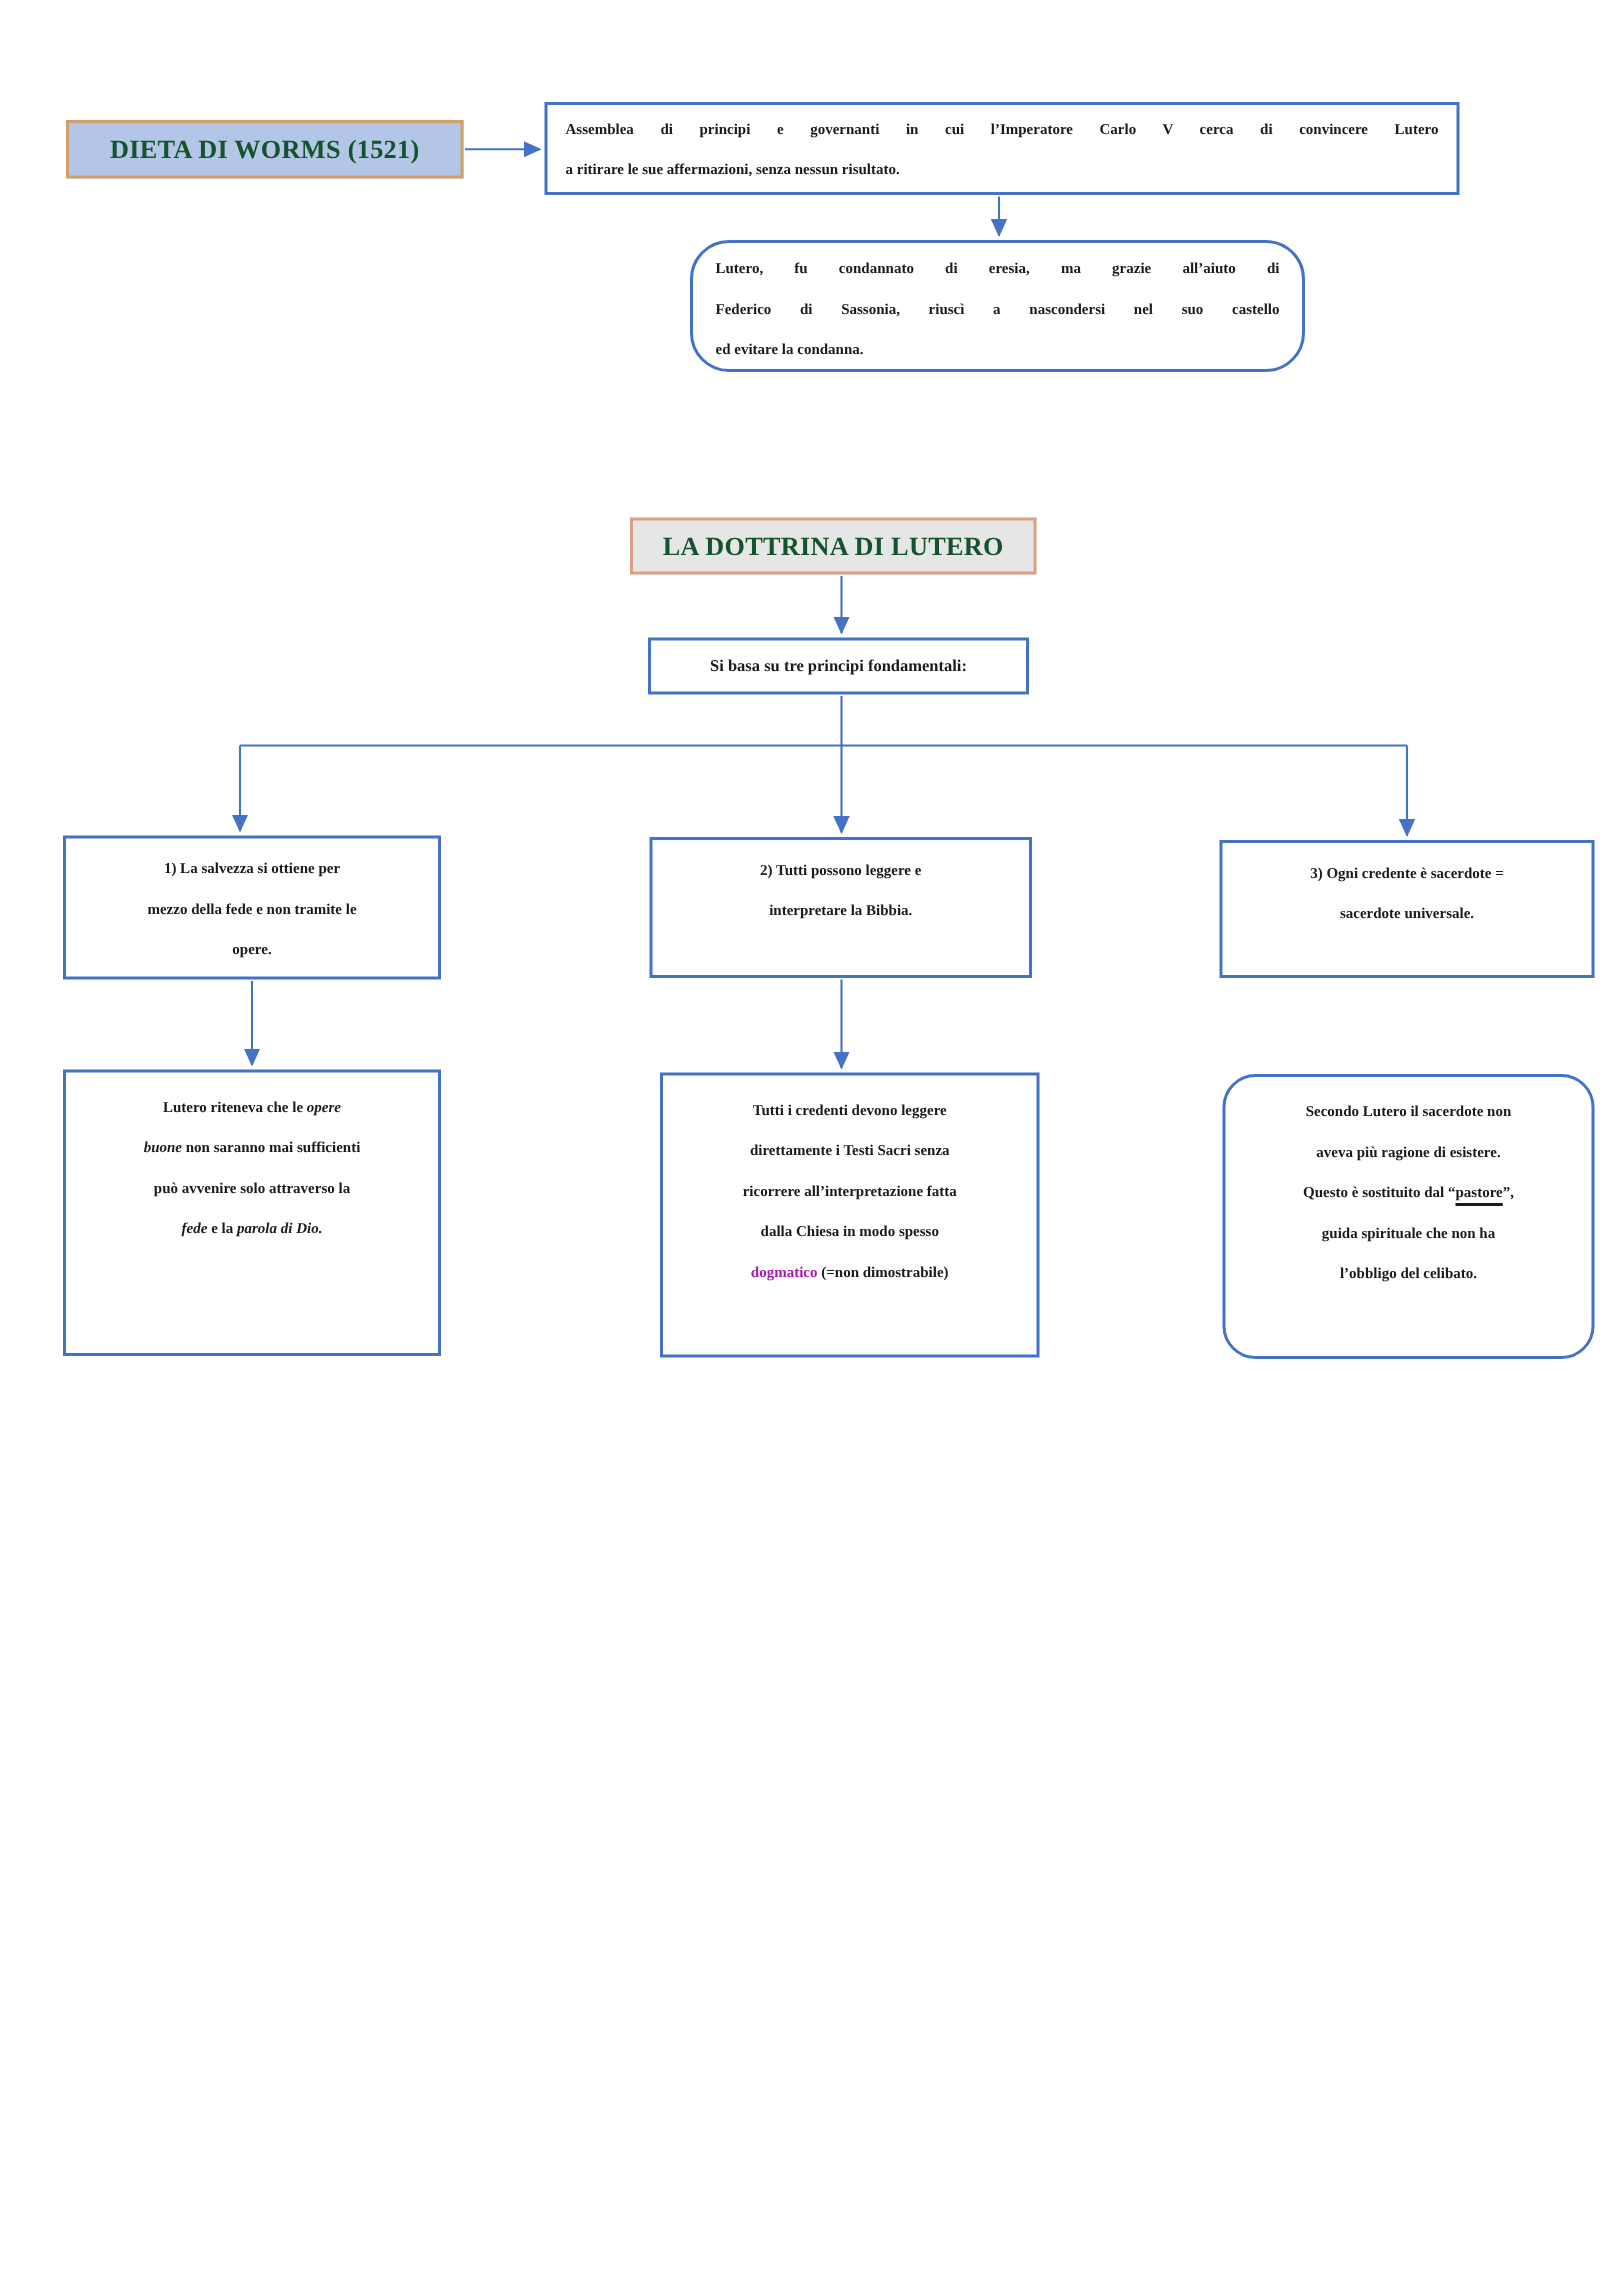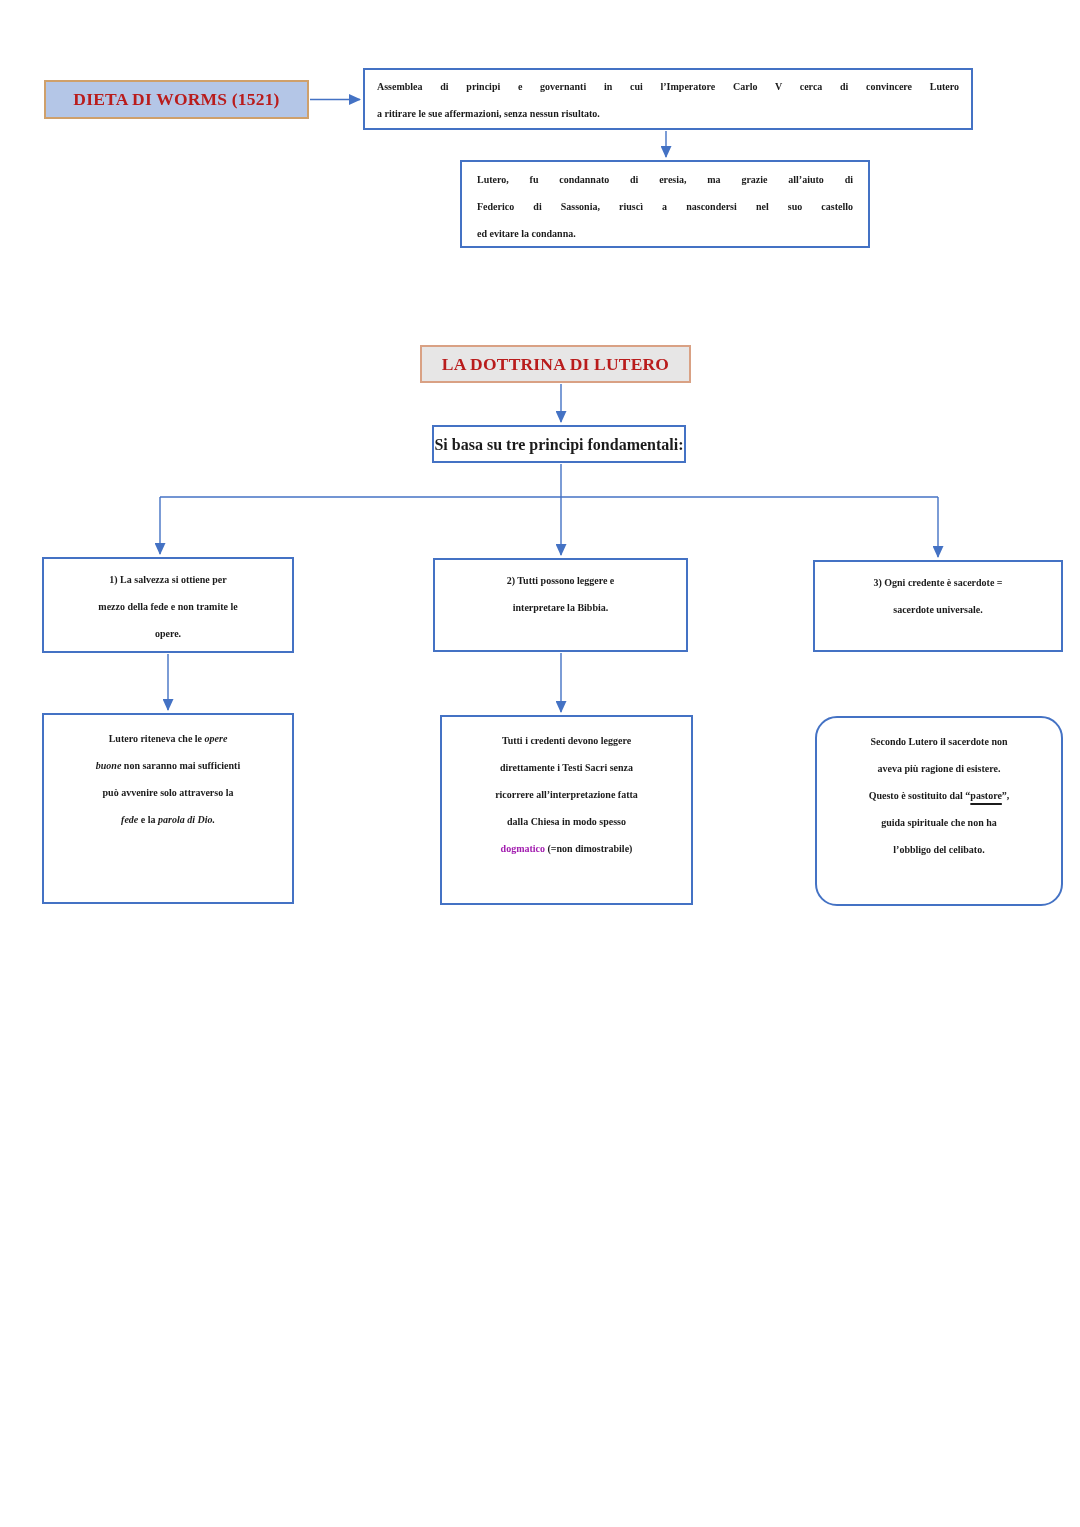--- a/index.html
+++ b/index.html
@@ -27,45 +27,46 @@
   }
   .node .line { display: block; }
   .center-box .line { text-align: center; }
   .justify-box .line { text-align: justify; text-align-last: justify; }
   .justify-box .line:last-child { text-align: left; text-align-last: left; }
   .pill {
     display: flex;
     align-items: center;
     justify-content: center;
     font-size: 17.5px;
-    color: #b91c1c;
+    color: #14532d;
     letter-spacing: 0.2px;
   }
   #node-dieta {
     left: 44px; top: 80px; width: 265px; height: 39px;
     background: #b4c6e7;
     border: 2px solid #cfa06b;
   }
   #node-assemblea {
     left: 363px; top: 68px; width: 610px; height: 62px;
     padding: 3px 12px 0 12px;
   }
   #node-lutero-condanna {
     left: 460px; top: 160px; width: 410px; height: 88px;
     padding: 4px 15px 0 15px;
+    border-radius: 26px;
   }
   #node-dottrina-title {
     left: 420px; top: 345px; width: 271px; height: 38px;
     background: #e7e6e6;
     border: 2px solid #d9a184;
   }
   #node-si-basa {
     left: 432px; top: 425px; width: 254px; height: 38px;
     display: flex; align-items: center; justify-content: center;
-    font-size: 16px;
+    font-size: 11px;
   }
   #node-principio-1 { left: 42px;  top: 557px; width: 252px; height: 96px; padding-top: 7px; }
   #node-principio-2 { left: 433px; top: 558px; width: 255px; height: 94px; padding-top: 7px; }
   #node-principio-3 { left: 813px; top: 560px; width: 250px; height: 92px; padding-top: 7px; }
   #node-dettaglio-1 { left: 42px;  top: 713px; width: 252px; height: 191px; padding-top: 10px; }
   #node-dettaglio-2 { left: 440px; top: 715px; width: 253px; height: 190px; padding-top: 10px; }
   #node-dettaglio-3 { left: 815px; top: 716px; width: 248px; height: 190px; padding-top: 10px; border-radius: 22px; }
 
   .italic { font-style: italic; }
   .purple { color: #a21caf; }

